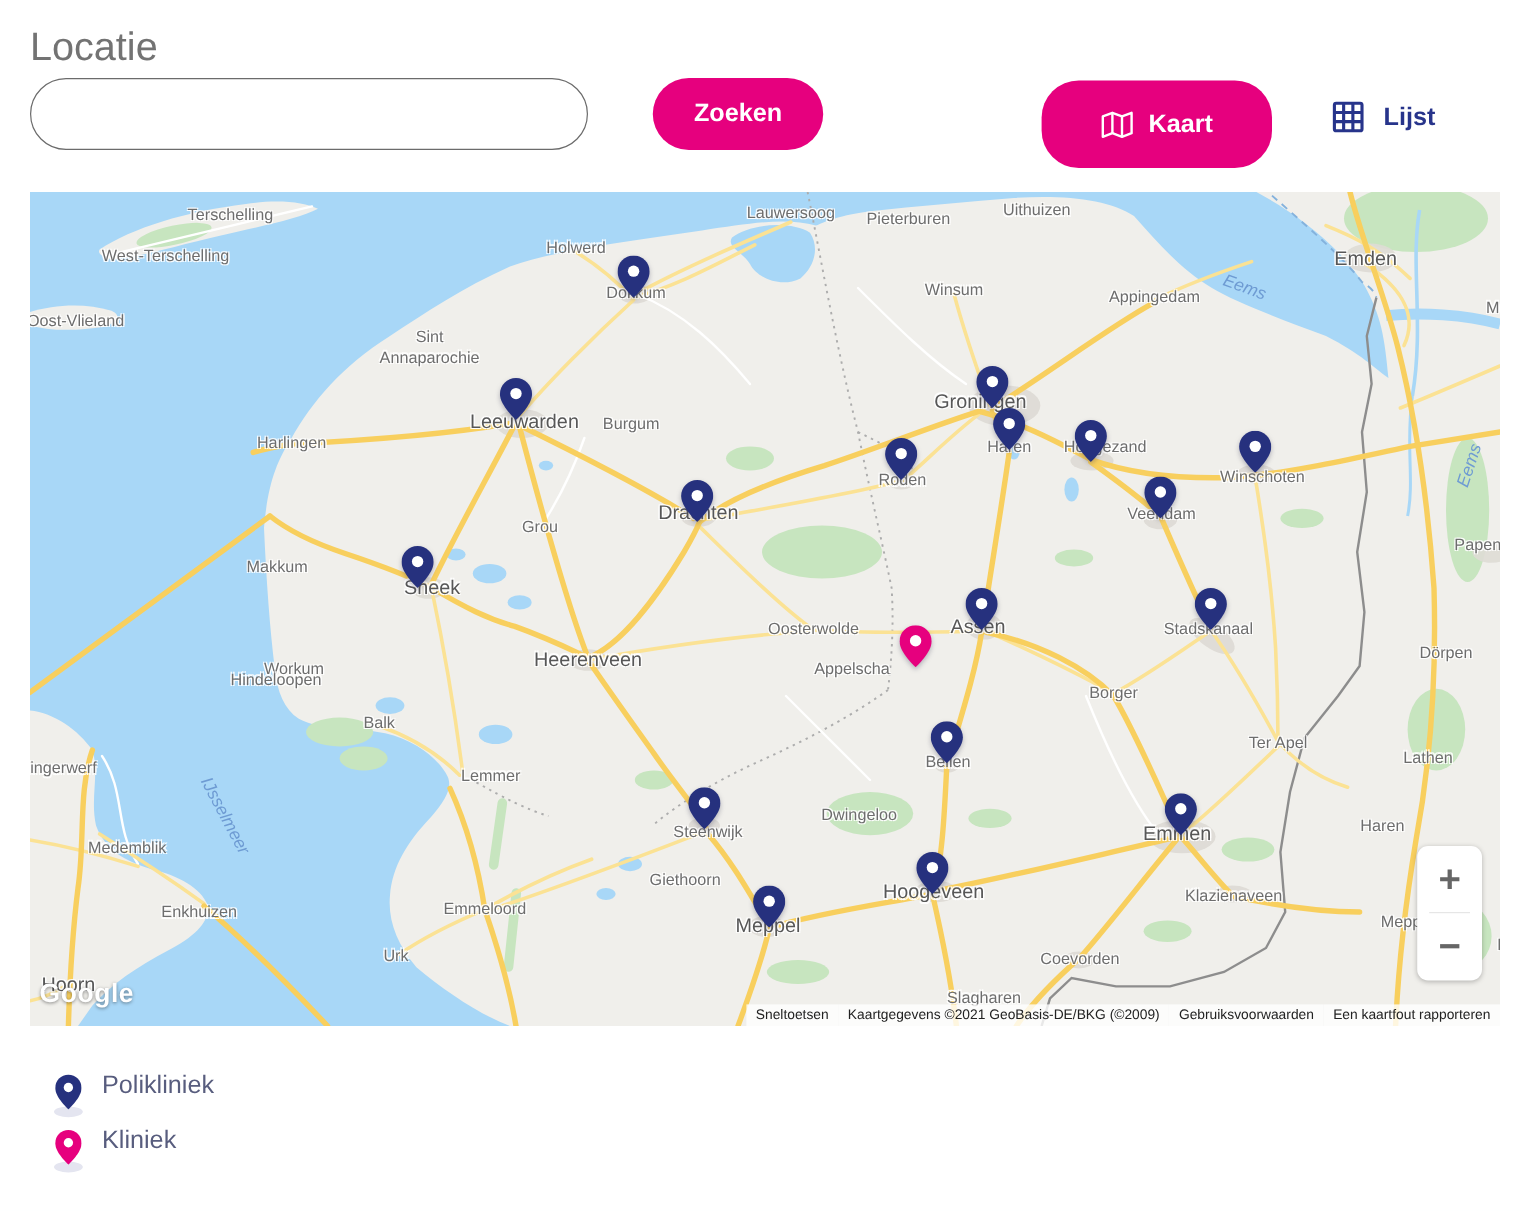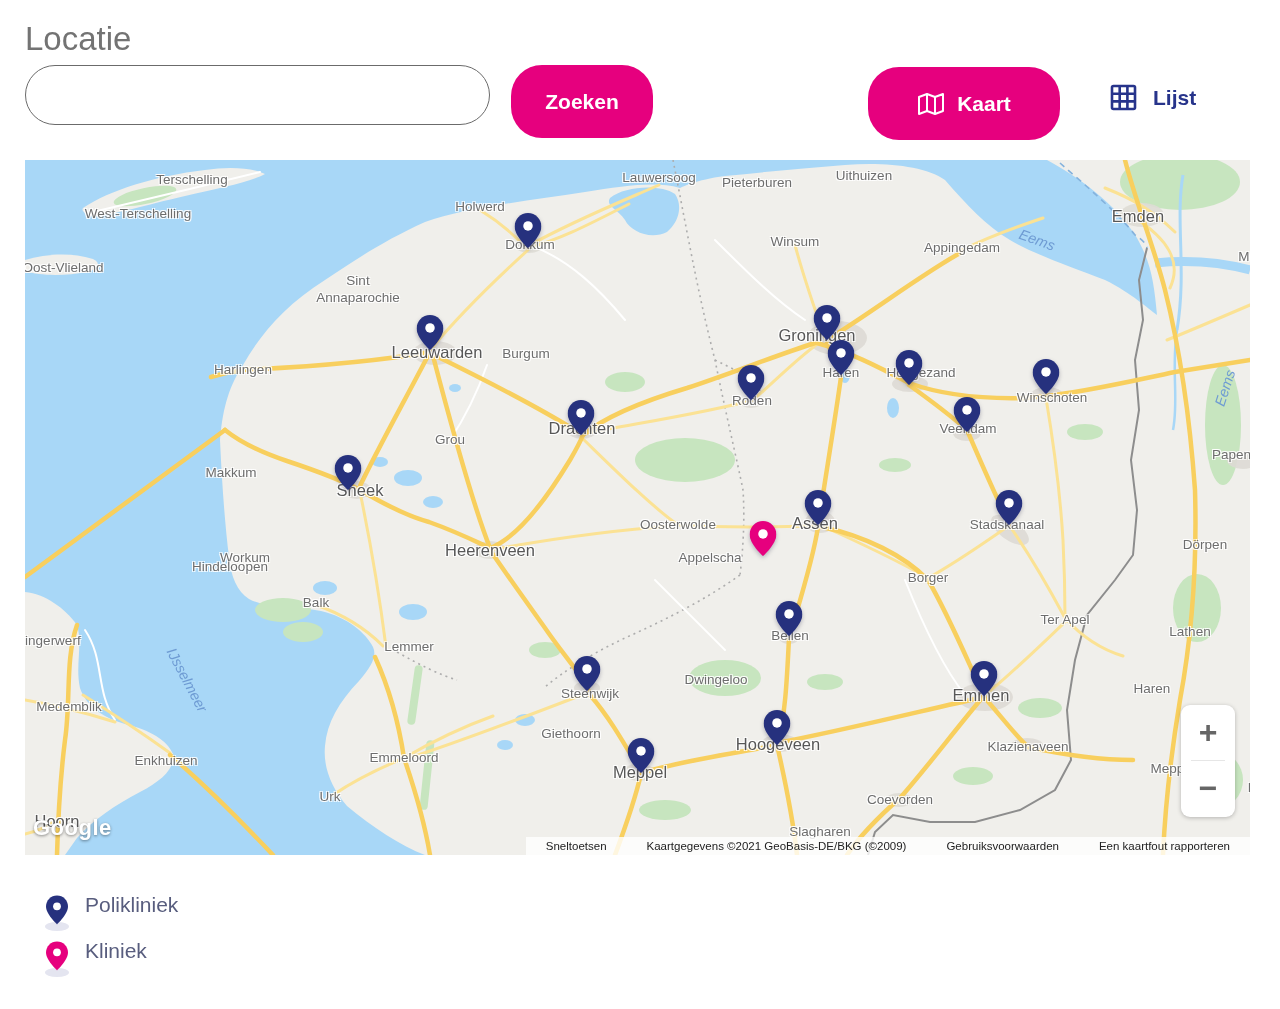--- a/index.html
+++ b/index.html
@@ -3,42 +3,42 @@
 <meta charset="utf-8">
 <style>
   html,body{margin:0;padding:0;background:#fff;}
   body{font-family:"Liberation Sans",sans-serif;width:1280px;height:1009px;position:relative;overflow:hidden;}
   .page{position:relative;width:1280px;height:1009px;background:#fff;}
 
   
   .loc-label{position:absolute;left:25px;top:20px;font-size:33px;font-weight:normal;color:#737373;}
   .search-input{position:absolute;left:25px;top:65px;width:465px;height:60px;border:1.5px solid #6b6b6b;border-radius:31px;background:#fff;box-sizing:border-box;padding:0 24px;font-size:19px;color:#333;outline:none;}
   .btn-pink{position:absolute;display:flex;align-items:center;justify-content:center;gap:12px;background:#e6007e;color:#fff;border:none;border-radius:31px;font-size:21px;font-weight:bold;font-family:"Liberation Sans",sans-serif;cursor:pointer;}
-  .btn-zoeken{left:511px;top:65px;width:142px;height:73px;}
+  .btn-zoeken{left:544px;top:65px;width:142px;height:60px;}
   .btn-kaart{left:868px;top:67px;width:192px;height:73px;}
   .lijst-link{position:absolute;left:1110px;top:84px;display:flex;align-items:center;gap:16px;cursor:pointer;}
   .lijst-link span.txt{font-size:21px;font-weight:bold;color:#27348b;}
 
   
   .map{position:absolute;left:25px;top:160px;width:1225px;height:695px;overflow:hidden;background:#a8d7f7;}
   .map svg.base{position:absolute;left:0;top:0;}
   .maplabel{position:absolute;transform:translate(-50%,-50%);color:#6d6d6d;font-size:13.5px;white-space:pre-line;text-align:center;line-height:1.25;pointer-events:none;
     text-shadow:-1px -1px 0 rgba(255,255,255,.9),1px -1px 0 rgba(255,255,255,.9),-1px 1px 0 rgba(255,255,255,.9),1px 1px 0 rgba(255,255,255,.9);}
   .maplabel.city{font-size:16.5px;color:#575757;}
   .maplabel.water{font-style:italic;color:#6e9bd3;font-size:14.5px;text-shadow:none;}
   .pin{position:absolute;transform:translate(-50%,-100%);width:27px;height:35px;cursor:pointer;filter:drop-shadow(0 2px 2px rgba(60,60,90,.35));}
   .pin svg{display:block;}
 
   .zoomctl{position:absolute;left:1156px;top:545px;width:54px;height:112px;background:#fff;border-radius:9px;box-shadow:0 1px 4px rgba(0,0,0,.25);display:flex;flex-direction:column;align-items:center;z-index:30;}
   .zoomctl .zbtn{width:54px;height:55px;display:flex;align-items:center;justify-content:center;font-size:32px;font-weight:bold;color:#666;cursor:pointer;user-select:none;}
   .zoomctl .zdiv{width:34px;height:1px;background:#e6e6e6;}
 
   .glogo{position:absolute;left:8px;bottom:14px;color:#fff;font-size:22px;font-weight:bold;letter-spacing:.5px;text-shadow:0 1px 3px rgba(0,0,0,.45);z-index:25;}
   .attrib{position:absolute;right:0;bottom:0;display:flex;z-index:25;font-size:11.5px;color:#222;}
-  .attrib .seg{background:rgba(255,255,255,.8);padding:3px 20px;white-space:nowrap;margin-top:44px;}
+  .attrib .seg{background:rgba(255,255,255,.8);padding:3px 8px;white-space:nowrap;margin-top:44px;}
   .attrib .seg.link{cursor:pointer;}
 
   
   .legend{position:absolute;left:44px;top:893px;}
   .legend-row{display:flex;gap:15px;height:46px;}
   .legend-pin{position:relative;width:26px;height:38px;}
   .legend-pin .shadow{position:absolute;left:1px;bottom:0px;width:24px;height:9px;border-radius:50%;background:#e4e5f0;}
   .legend-pin svg{position:absolute;left:2px;top:2px;}
   .legend-row .lbl{font-size:21px;color:#585d7e;}
 </style>
@@ -264,21 +264,21 @@
         <div class="maplabel" style="left: 291px; top: 443px;">Balk</div>
         <div class="maplabel" style="left: 765px; top: 476px;">Beilen</div>
         <div class="maplabel" style="left: 1040px; top: 460px;">Ter Apel</div>
         <div class="maplabel" style="left: 1165px; top: 472px;">Lathen</div>
         <div class="maplabel" style="left: 14px; top: 481px;">Wieringerwerf</div>
         <div class="maplabel" style="left: 361px; top: 487px; padding-left: 46px;">Lemmer</div>
         <div class="maplabel" style="left: 691px; top: 520px;">Dwingeloo</div>
         <div class="maplabel" style="left: 565px; top: 534px;">Steenwijk</div>
         <div class="maplabel city" style="left: 956px; top: 535px;">Emmen</div>
         <div class="maplabel" style="left: 1127px; top: 529px;">Haren</div>
-        <div class="maplabel" style="left: 44px; top: 547px;">Medemblik</div>
+        <div class="maplabel" style="left: 57px; top: 547px; padding-left: 48px;">Medemblik</div>
         <div class="maplabel" style="left: 546px; top: 574px;">Giethoorn</div>
         <div class="maplabel city" style="left: 753px; top: 584px;">Hoogeveen</div>
         <div class="maplabel" style="left: 1003px; top: 587px;">Klazienaveen</div>
         <div class="maplabel" style="left: 141px; top: 601px;">Enkhuizen</div>
         <div class="maplabel" style="left: 379px; top: 598px;">Emmeloord</div>
         <div class="maplabel city" style="left: 615px; top: 612px;">Meppel</div>
         <div class="maplabel" style="left: 305px; top: 637px;">Urk</div>
         <div class="maplabel" style="left: 1150px; top: 609px;">Meppen</div>
         <div class="maplabel" style="left: 1255px; top: 628px;">Haselünne</div>
         <div class="maplabel city" style="left: 32px; top: 661px;">Hoorn</div>

